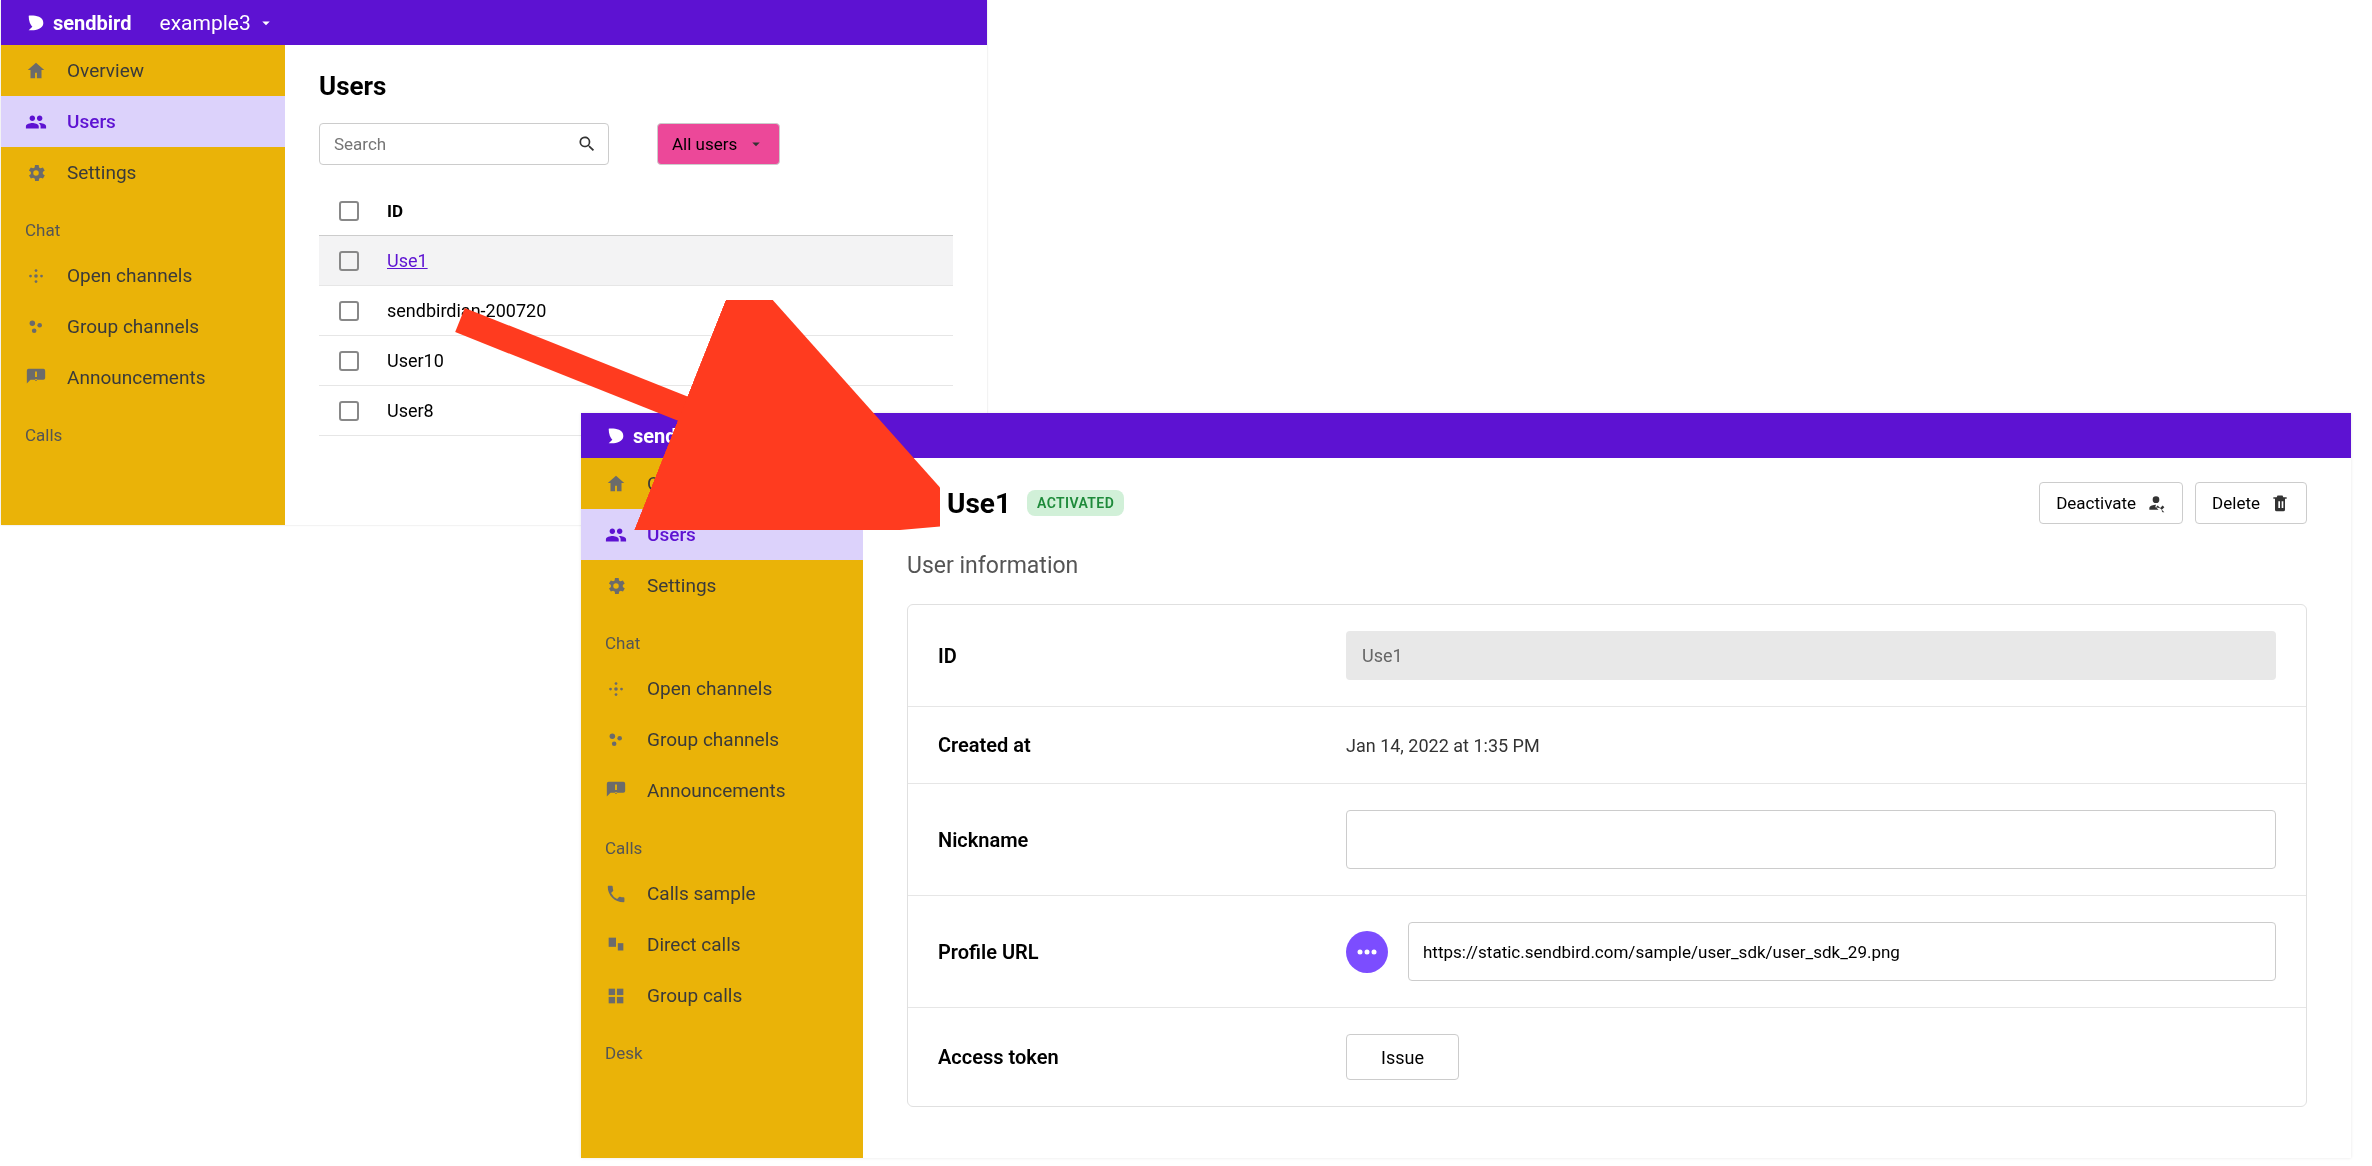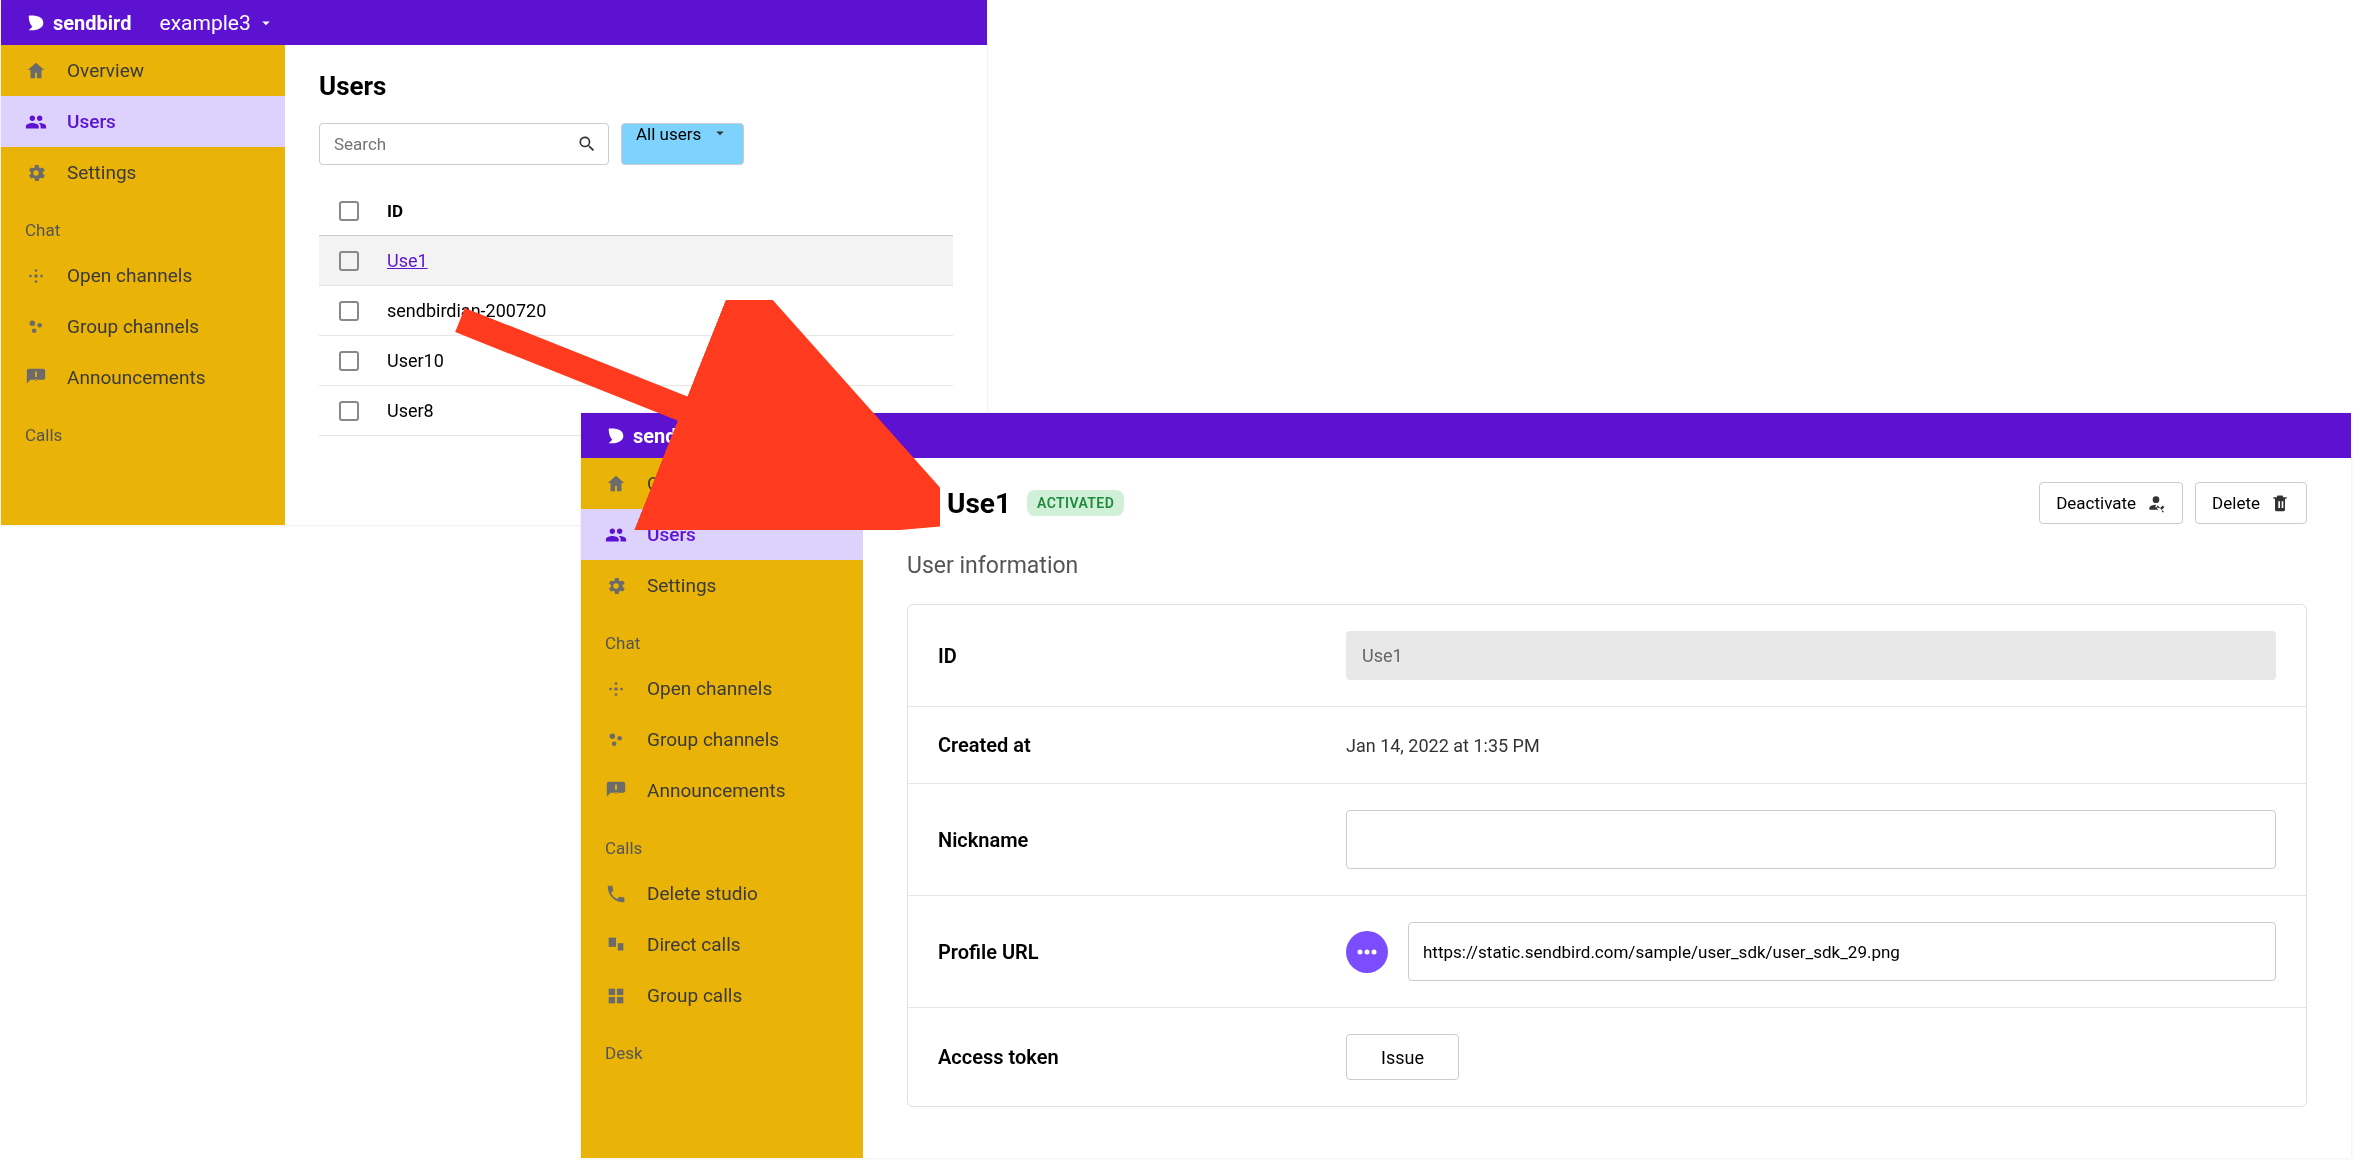--- a/index.html
+++ b/index.html
@@ -17,21 +17,21 @@
 .side-item.active { background: #dcd2fb; color: #5d12d2; font-weight: 500; }
 .side-item.active .side-icon { fill: #5d12d2; }
 .side-icon { width: 22px; height: 22px; fill: #6b6b6b; flex-shrink: 0; }
 .side-section { font-size: 17px; color: #555; padding: 22px 24px 10px; }
 .main { flex: 1; padding: 26px 34px; }
 .page-title { font-size: 26px; font-weight: 700; margin-bottom: 22px; }
 .toolbar { display: flex; gap: 12px; margin-bottom: 22px; }
 .search-wrap { position: relative; }
 .search-input { width: 290px; height: 42px; border: 1px solid #ccc; border-radius: 4px; padding: 0 40px 0 14px; font-size: 17px; }
 .search-icon { position: absolute; right: 12px; top: 11px; width: 20px; height: 20px; fill: #333; }
-.dropdown-btn { height: 42px; border: 1px solid #ccc; background: #7dd3fc; border-radius: 4px; padding: 0 14px; font-size: 17px; display: flex; align-items: flex-start; gap: 10px; cursor: pointer; }
+.dropdown-btn { height: 42px; border: 1px solid #ccc; background: #ec4899; border-radius: 4px; padding: 0 14px; font-size: 17px; display: flex; align-items: center; gap: 10px; cursor: pointer; margin-left: 36px; }
 .table { width: 100%; }
 .table-row { display: flex; align-items: center; padding: 14px 20px; border-bottom: 1px solid #e6e6e6; gap: 28px; }
 .table-header { border-bottom: 1px solid #ccc; font-weight: 700; font-size: 17px; }
 .table-row.selected { background: #f3f3f4; }
 .checkbox { width: 20px; height: 20px; border: 2px solid #888; border-radius: 3px; flex-shrink: 0; cursor: pointer; }
 .row-link { color: #5d12d2; text-decoration: underline; font-size: 18px; }
 .row-text { font-size: 18px; }
 
 
 .panel2 { position: absolute; left: 581px; top: 413px; width: 1770px; background: #fff; box-shadow: 0 0 3px rgba(0,0,0,0.1); }
@@ -233,21 +233,21 @@
         <svg class="side-icon" viewBox="0 0 24 24">
             <path d="M20 2H4a2 2 0 00-2 2v14l4-4h14a2 2 0 002-2V4a2 2 0 00-2-2zm-7 9h-2V5h2v6zm0 4h-2v-2h2v2z"></path>
           </svg>
         <span>Announcements</span>
       </div>
       <div class="side-section">Calls</div>
       <div class="side-item">
         <svg class="side-icon" viewBox="0 0 24 24">
             <path d="M6.6 10.8a15 15 0 006.6 6.6l2.2-2.2c.3-.3.7-.4 1-.2 1.2.4 2.5.6 3.8.6.6 0 1 .4 1 1V20c0 .6-.4 1-1 1C10.6 21 3 13.4 3 4c0-.6.4-1 1-1h3.4c.6 0 1 .4 1 1 0 1.3.2 2.6.6 3.8.1.3 0 .7-.2 1l-2.2 2z"></path>
           </svg>
-        <span>Delete studio</span>
+        <span>Calls sample</span>
       </div>
       <div class="side-item">
         <svg class="side-icon" viewBox="0 0 24 24">
             <rect x="4" y="4" width="8" height="10"></rect>
             <rect x="14" y="10" width="6" height="8"></rect>
           </svg>
         <span>Direct calls</span>
       </div>
       <div class="side-item">
         <svg class="side-icon" viewBox="0 0 24 24">

